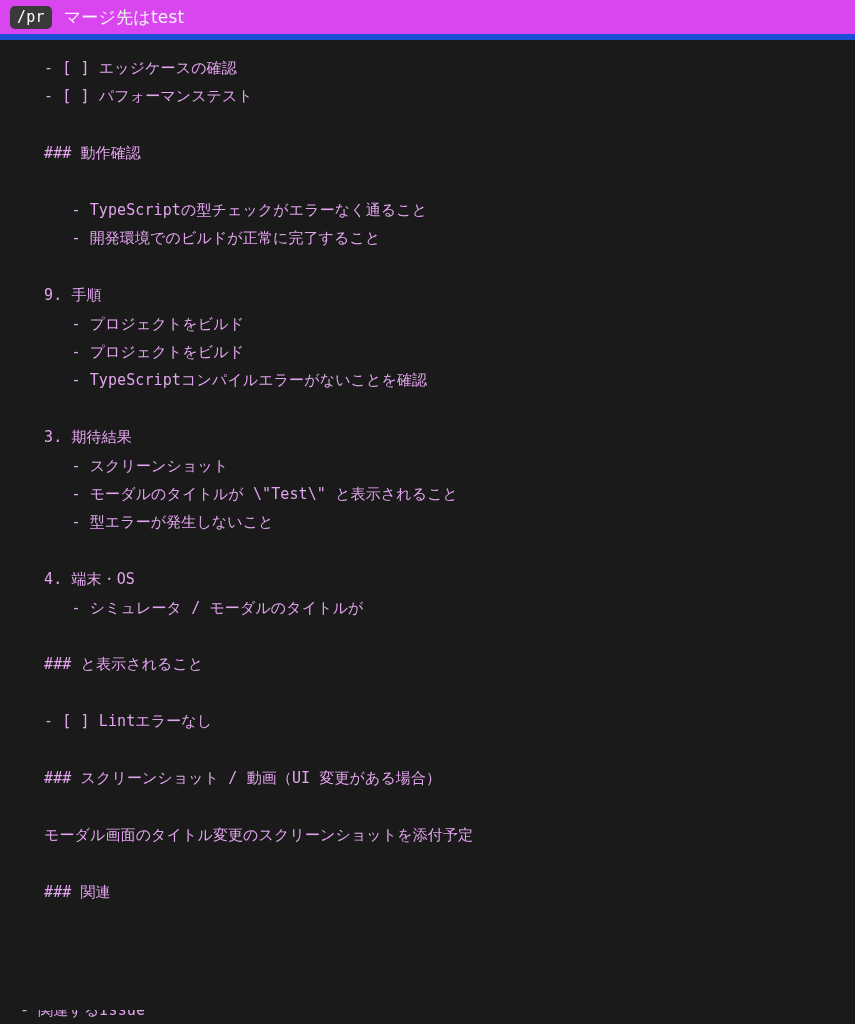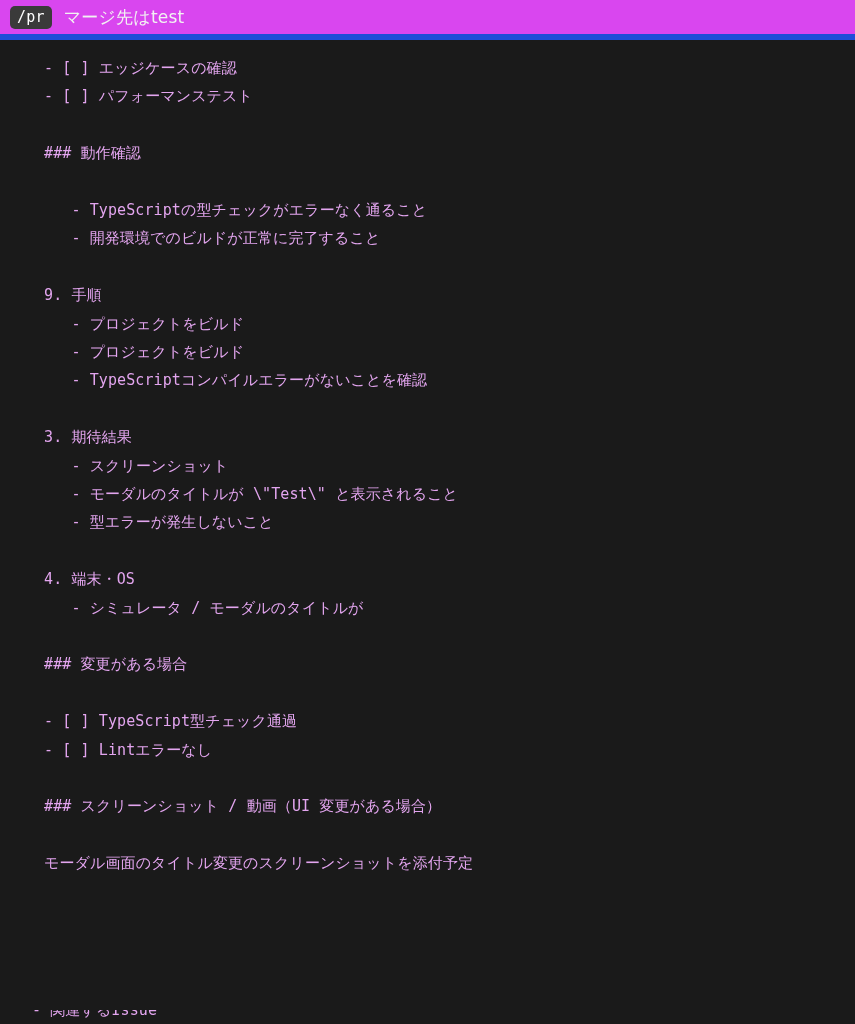--- a/index.html
+++ b/index.html
@@ -78,21 +78,21 @@
   
   .bottom-partial {
     position: absolute;
     left: 0;
     right: 0;
     bottom: 0;
     height: 14px;
     overflow: hidden;
   }
   .bottom-partial .line {
-    padding-left: 32px;
+    padding-left: 20px;
     position: relative;
     top: -14px;
   }
   .scroll-edge {
     position: absolute;
     left: 0;
     right: 0;
     bottom: 0;
     height: 2px;
     background: #1a1a1a;
@@ -124,29 +124,29 @@
         <div class="line">   - TypeScriptコンパイルエラーがないことを確認</div>
         <div class="line blank"></div>
         <div class="line">3. 期待結果</div>
         <div class="line">   - スクリーンショット</div>
         <div class="line">   - モーダルのタイトルが \"Test\" と表示されること</div>
         <div class="line">   - 型エラーが発生しないこと</div>
         <div class="line blank"></div>
         <div class="line">4. 端末・OS</div>
         <div class="line">   - シミュレータ / モーダルのタイトルが</div>
         <div class="line blank"></div>
-        <div class="line">### 変更がある場合</div>
+        <div class="line">### と表示されること</div>
         <div class="line blank"></div>
-        <div class="line">- [ ] TypeScript型チェック通過</div>
         <div class="line">- [ ] Lintエラーなし</div>
         <div class="line blank"></div>
         <div class="line">### スクリーンショット / 動画（UI 変更がある場合）</div>
         <div class="line blank"></div>
         <div class="line">モーダル画面のタイトル変更のスクリーンショットを添付予定</div>
         <div class="line blank"></div>
+        <div class="line">### 関連</div>
       </div>
     <div class="bottom-partial">
       <div class="line">- 関連するIssue</div>
     </div>
     <div class="scroll-edge"></div>
   </div>
 
 </div>
 
 </body></html>

